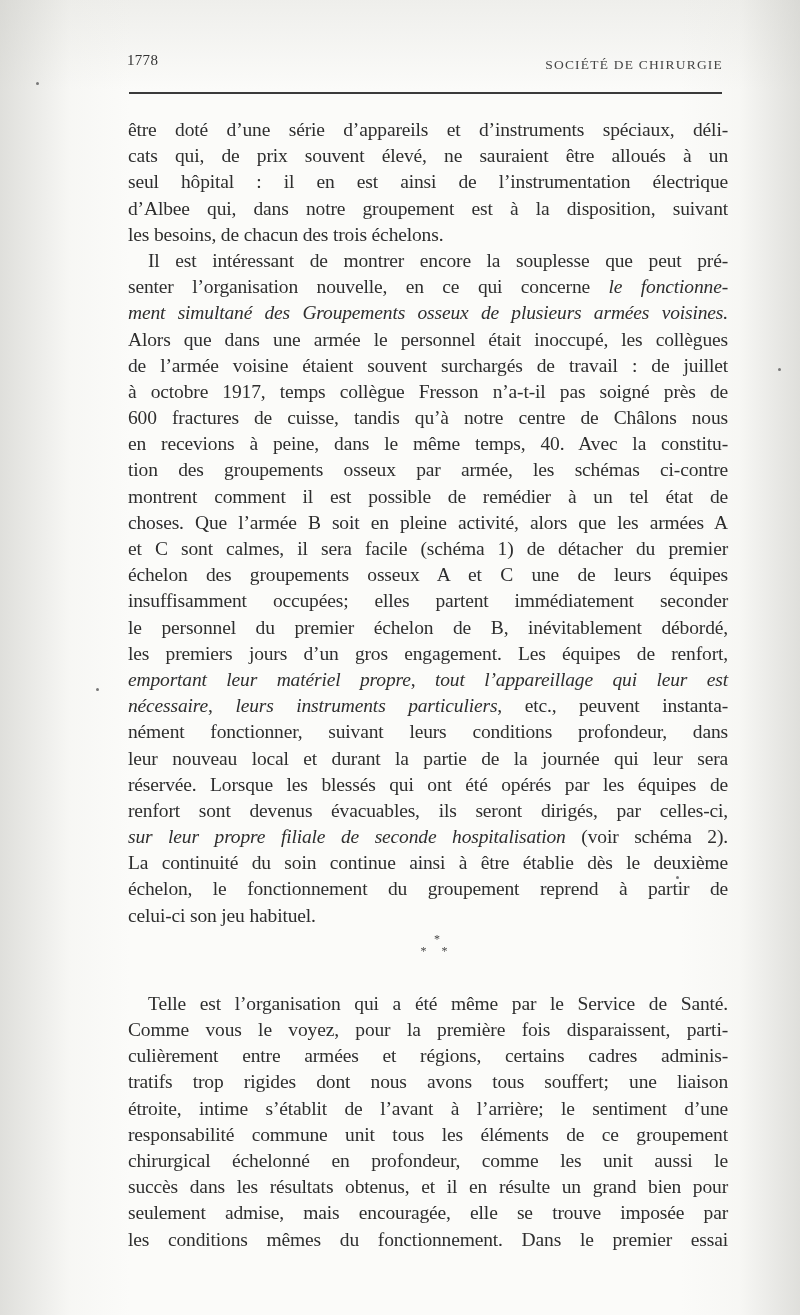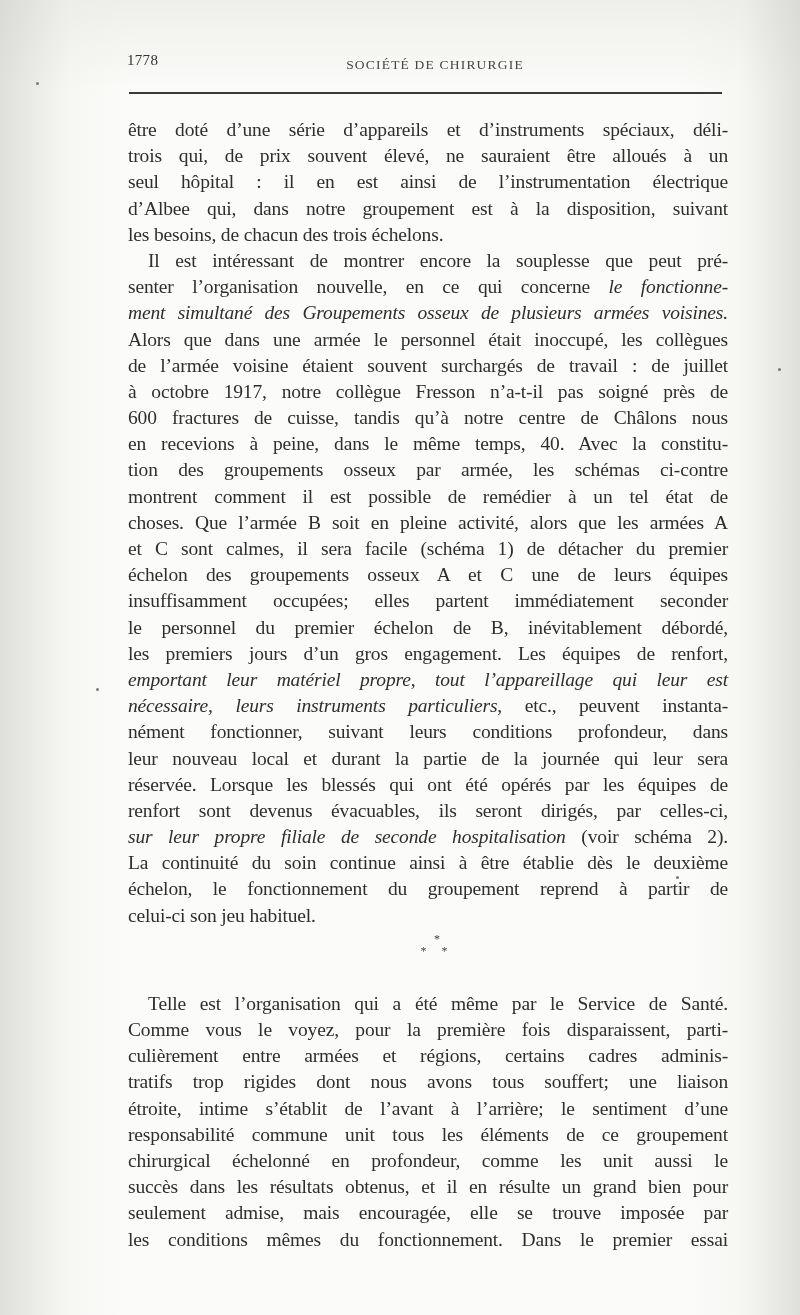--- a/index.html
+++ b/index.html
@@ -19,21 +19,21 @@
     pointer-events: none;
   }
   .header {
     position: absolute; left: 127px; top: 50px; width: 596px; height: 30px;
   }
   .page-number {
     position: absolute; left: 0; top: 2px;
     font-size: 15px; letter-spacing: 0.3px; color: #333;
   }
   .running-title {
-    position: absolute; left: 0; right: 0; top: 7px; text-align: center;
+    position: absolute; left: 0; right: 0; top: 7px; text-align: right;
     font-size: 13.5px; letter-spacing: 1.2px; color: #444;
     padding-left: 20px;
   }
   .rule {
     position: absolute; left: 129px; top: 92px; width: 593px; height: 2px;
     background: #3a3a3a;
   }
   .body-text {
     position: absolute; left: 128px; top: 117px; width: 600px;
   }
@@ -65,33 +65,33 @@
 <div class="header">
   <span class="page-number">1778</span>
   <div class="running-title">SOCIÉTÉ DE CHIRURGIE</div>
 </div>
 <div class="rule"></div>
 
 <div class="body-text">
 
   <div>
     <div class="line">être doté d’une série d’appareils et d’instruments spéciaux, déli-</div>
-    <div class="line">trois qui, de prix souvent élevé, ne sauraient être alloués à un</div>
+    <div class="line">cats qui, de prix souvent élevé, ne sauraient être alloués à un</div>
     <div class="line">seul hôpital : il en est ainsi de l’instrumentation électrique</div>
     <div class="line">d’Albee qui, dans notre groupement est à la disposition, suivant</div>
     <div class="line last">les besoins, de chacun des trois échelons.</div>
   </div>
 
   <div>
     <div class="line indent"><span>Il est intéressant de montrer encore la souplesse que peut pré-</span></div>
     <div class="line"><span>senter l’organisation nouvelle, en ce qui concerne </span><em>le fonctionne-</em></div>
     <div class="line"><em>ment simultané des Groupements osseux de plusieurs armées voisines.</em></div>
     <div class="line"><span>Alors que dans une armée le personnel était inoccupé, les collègues</span></div>
     <div class="line"><span>de l’armée voisine étaient souvent surchargés de travail : de juillet</span></div>
-    <div class="line"><span>à octobre 1917, notre collègue Fresson n’a-t-il pas soigné près de</span></div>
+    <div class="line"><span>à octobre 1917, temps collègue Fresson n’a-t-il pas soigné près de</span></div>
     <div class="line"><span>600 fractures de cuisse, tandis qu’à notre centre de Châlons nous</span></div>
     <div class="line"><span>en recevions à peine, dans le même temps, 40. Avec la constitu-</span></div>
     <div class="line"><span>tion des groupements osseux par armée, les schémas ci-contre</span></div>
     <div class="line"><span>montrent comment il est possible de remédier à un tel état de</span></div>
     <div class="line"><span>choses. Que l’armée B soit en pleine activité, alors que les armées A</span></div>
     <div class="line"><span>et C sont calmes, il sera facile (schéma 1) de détacher du premier</span></div>
     <div class="line"><span>échelon des groupements osseux A et C une de leurs équipes</span></div>
     <div class="line"><span>insuffisamment occupées; elles partent immédiatement seconder</span></div>
     <div class="line"><span>le personnel du premier échelon de B, inévitablement débordé,</span></div>
     <div class="line"><span>les premiers jours d’un gros engagement. Les équipes de renfort,</span></div>

